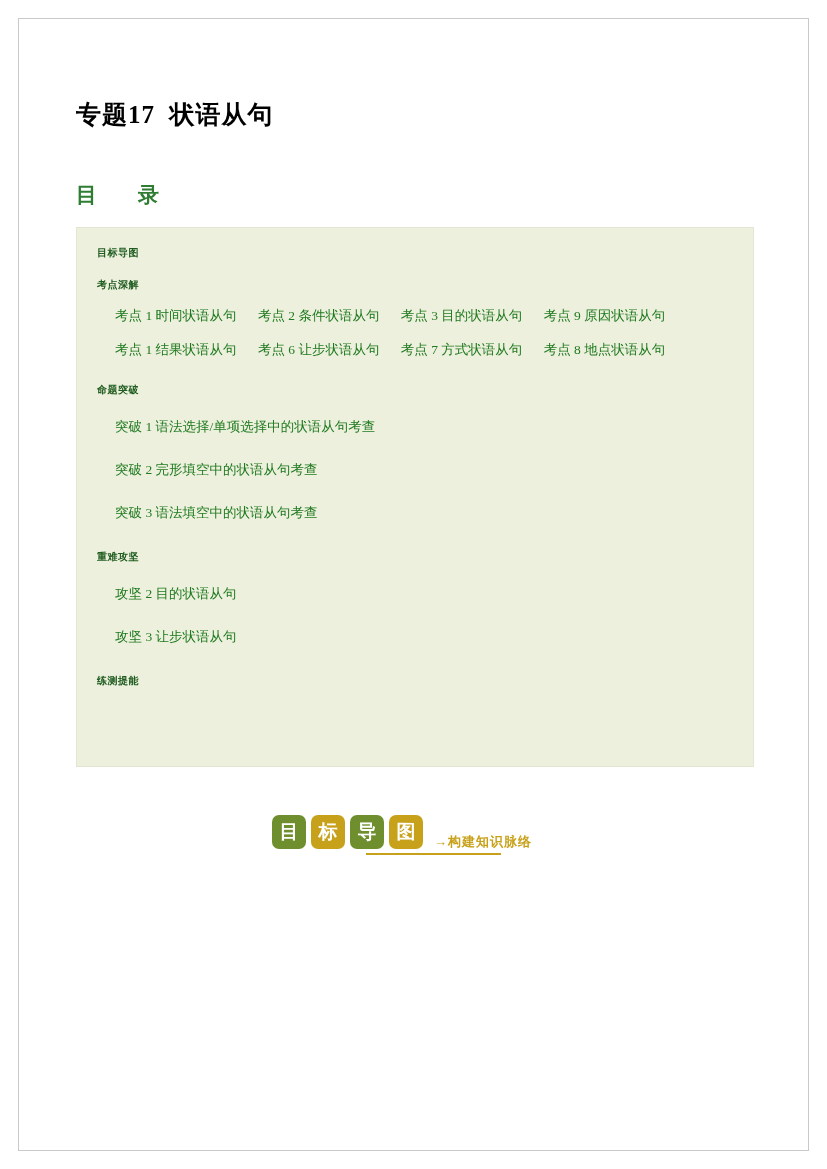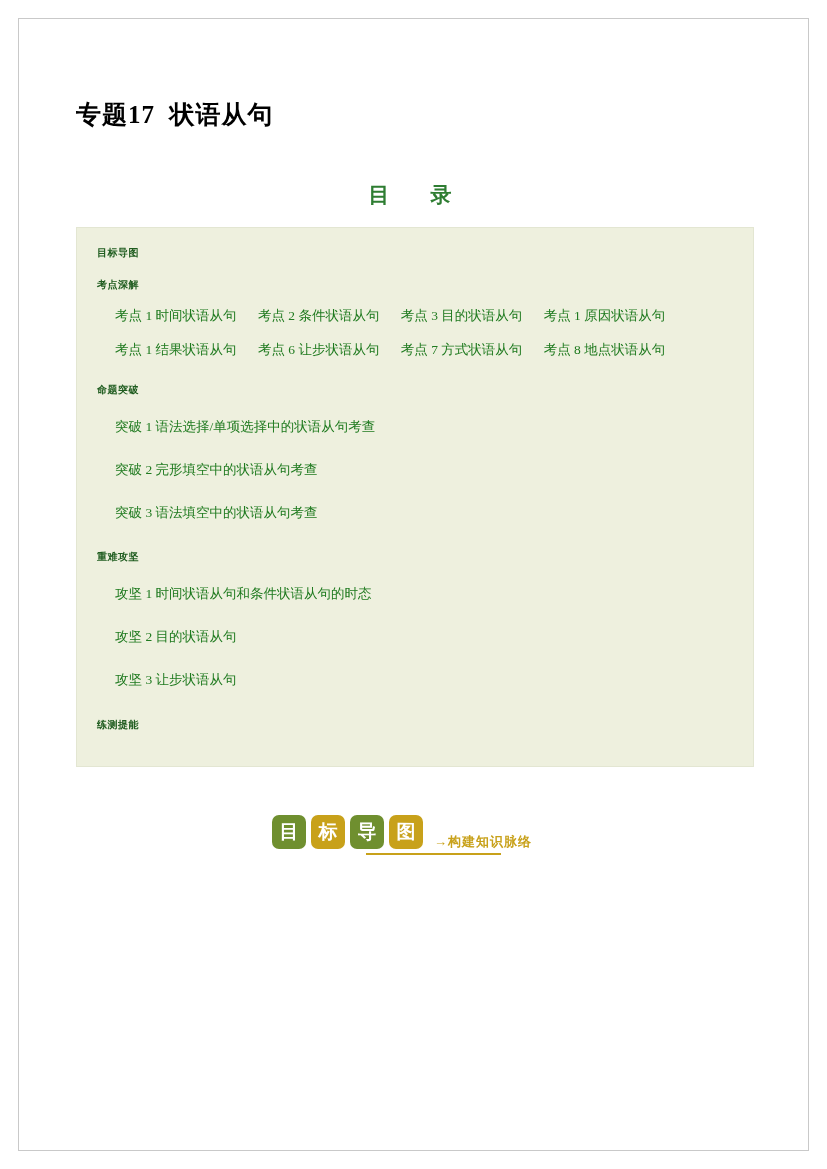--- a/index.html
+++ b/index.html
@@ -42,21 +42,21 @@
     font-weight: bold;
     letter-spacing: 1px;
     color: #000;
     font-family: "Liberation Serif", serif;
   }
   .doc-title .num {
     font-family: "Liberation Serif", serif;
   }
   .toc-heading {
     margin-top: 50px;
-    text-align: center;
+    text-align: left;
     font-size: 21px;
     font-weight: bold;
     color: #2e7d32;
     letter-spacing: 10px;
     font-family: "Liberation Serif", serif;
   }
   .toc-box {
     margin-top: 18px;
     background: #eef0de;
     border: 1px solid #e3e6d2;
@@ -156,36 +156,35 @@
 
     <div class="toc-box">
 
       <div class="toc-section">目标导图</div>
 
       <div class="toc-section tight">考点深解</div>
       <div class="toc-row">
         <span class="item">考点 1  时间状语从句</span>
         <span class="item">考点 2  条件状语从句</span>
         <span class="item">考点 3  目的状语从句</span>
-        <span class="item">考点 1  原因状语从句</span>
+        <span class="item">考点 9  原因状语从句</span>
       </div>
       <div class="toc-row">
         <span class="item">考点 1  结果状语从句</span>
         <span class="item">考点 6  让步状语从句</span>
         <span class="item">考点 7  方式状语从句</span>
         <span class="item">考点 8  地点状语从句</span>
       </div>
 
       <div class="toc-section tight">命题突破</div>
       <div class="toc-sub">突破 1  语法选择/单项选择中的状语从句考查</div>
       <div class="toc-sub">突破 2  完形填空中的状语从句考查</div>
       <div class="toc-sub">突破 3  语法填空中的状语从句考查</div>
 
       <div class="toc-section tight">重难攻坚</div>
-      <div class="toc-sub">攻坚 1  时间状语从句和条件状语从句的时态</div>
       <div class="toc-sub">攻坚 2  目的状语从句</div>
       <div class="toc-sub">攻坚 3  让步状语从句</div>
 
       <div class="toc-section tight">练测提能</div>
 
     </div>
 
     <div class="emblem-wrap">
       <div class="emblem">
         <div class="box b1">目</div>

